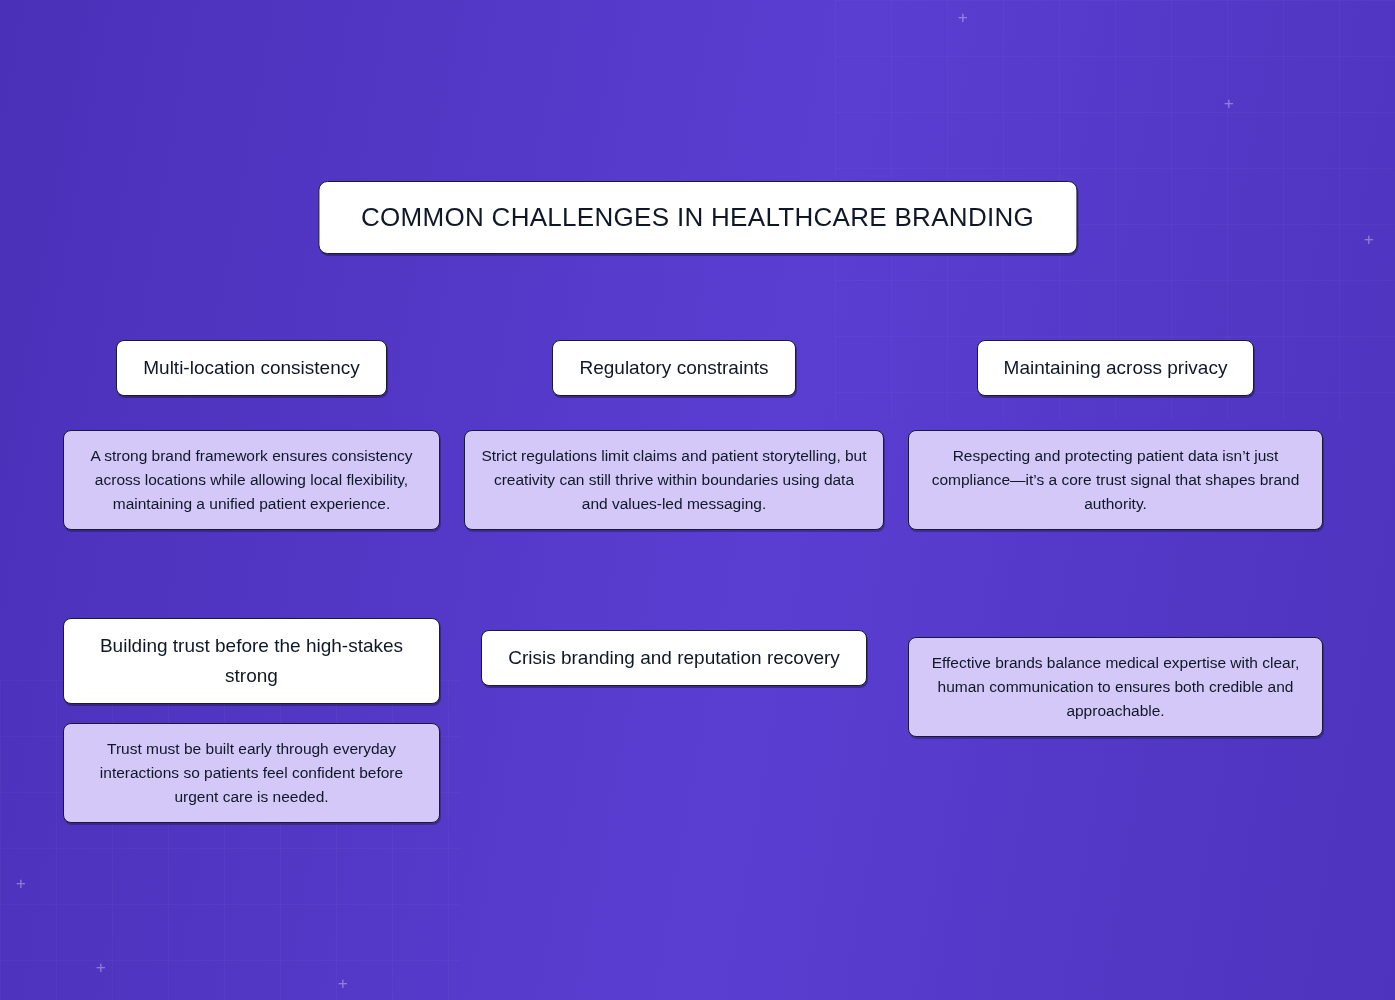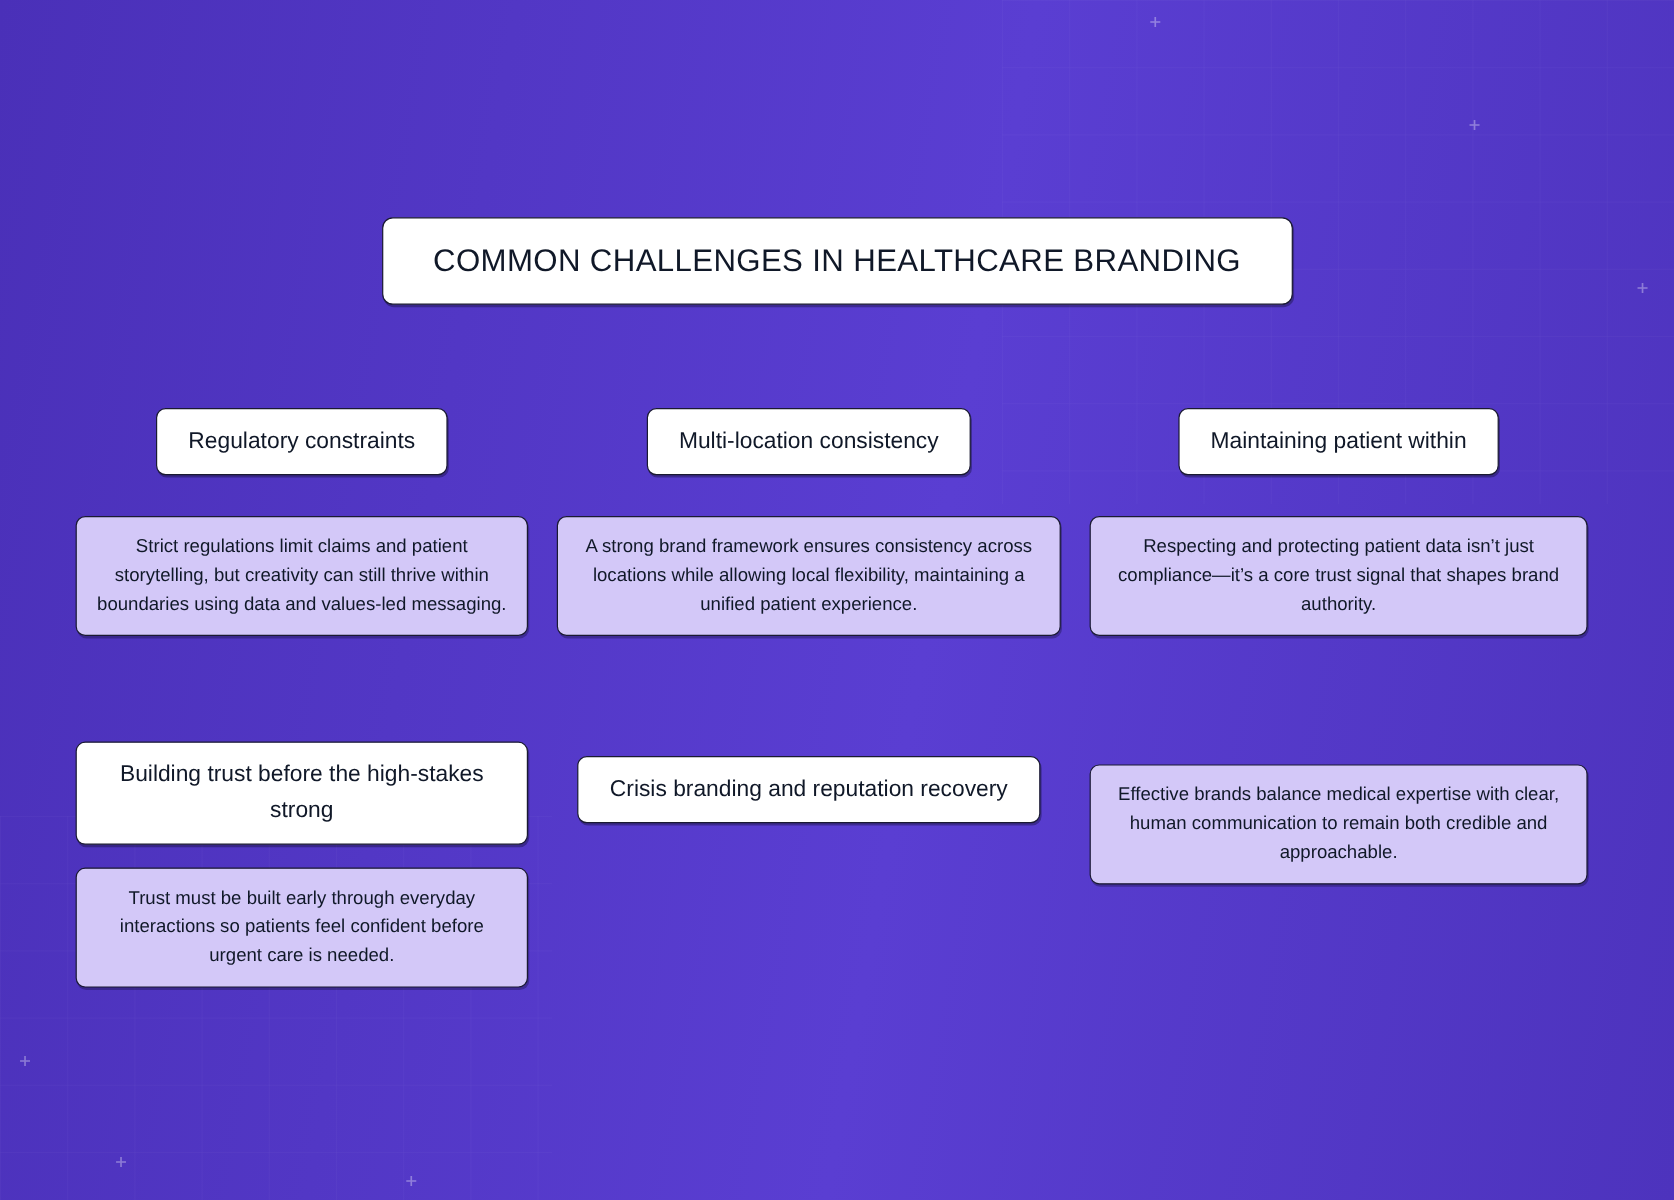--- a/index.html
+++ b/index.html
@@ -123,49 +123,49 @@
 <span class="plus" style="left:96px; top:960px;">+</span>
 <span class="plus" style="left:338px; top:976px;">+</span>
 <span class="plus" style="left:16px; top:876px;">+</span>
 
 <div class="main-title">COMMON CHALLENGES IN HEALTHCARE BRANDING</div>
 
 <div class="rows">
 
   <div class="challenge row1">
     <div class="title-slot">
+      <div class="challenge-title">Multi-location consistency</div>
+    </div>
+    <div class="challenge-desc">A strong brand framework ensures consistency across locations while allowing local flexibility, maintaining a unified patient experience.</div>
+  </div>
+
+  <div class="challenge row1">
+    <div class="title-slot">
       <div class="challenge-title">Regulatory constraints</div>
     </div>
     <div class="challenge-desc">Strict regulations limit claims and patient storytelling, but creativity can still thrive within boundaries using data and values-led messaging.</div>
   </div>
 
   <div class="challenge row1">
     <div class="title-slot">
-      <div class="challenge-title">Multi-location consistency</div>
-    </div>
-    <div class="challenge-desc">A strong brand framework ensures consistency across locations while allowing local flexibility, maintaining a unified patient experience.</div>
-  </div>
-
-  <div class="challenge row1">
-    <div class="title-slot">
-      <div class="challenge-title">Maintaining patient within</div>
+      <div class="challenge-title">Maintaining across privacy</div>
     </div>
     <div class="challenge-desc">Respecting and protecting patient data isn’t just compliance—it’s a core trust signal that shapes brand authority.</div>
   </div>
 
   <div class="challenge row2">
     <div class="title-slot">
       <div class="challenge-title">Building trust before the high-stakes strong</div>
     </div>
     <div class="challenge-desc">Trust must be built early through everyday interactions so patients feel confident before urgent care is needed.</div>
   </div>
 
   <div class="challenge row2">
     <div class="title-slot">
       <div class="challenge-title">Crisis branding and reputation recovery</div>
     </div>
   </div>
 
   <div class="challenge row2">
-    <div class="challenge-desc">Effective brands balance medical expertise with clear, human communication to remain both credible and approachable.</div>
+    <div class="challenge-desc">Effective brands balance medical expertise with clear, human communication to ensures both credible and approachable.</div>
   </div>
 
 </div>
 
 </body></html>

